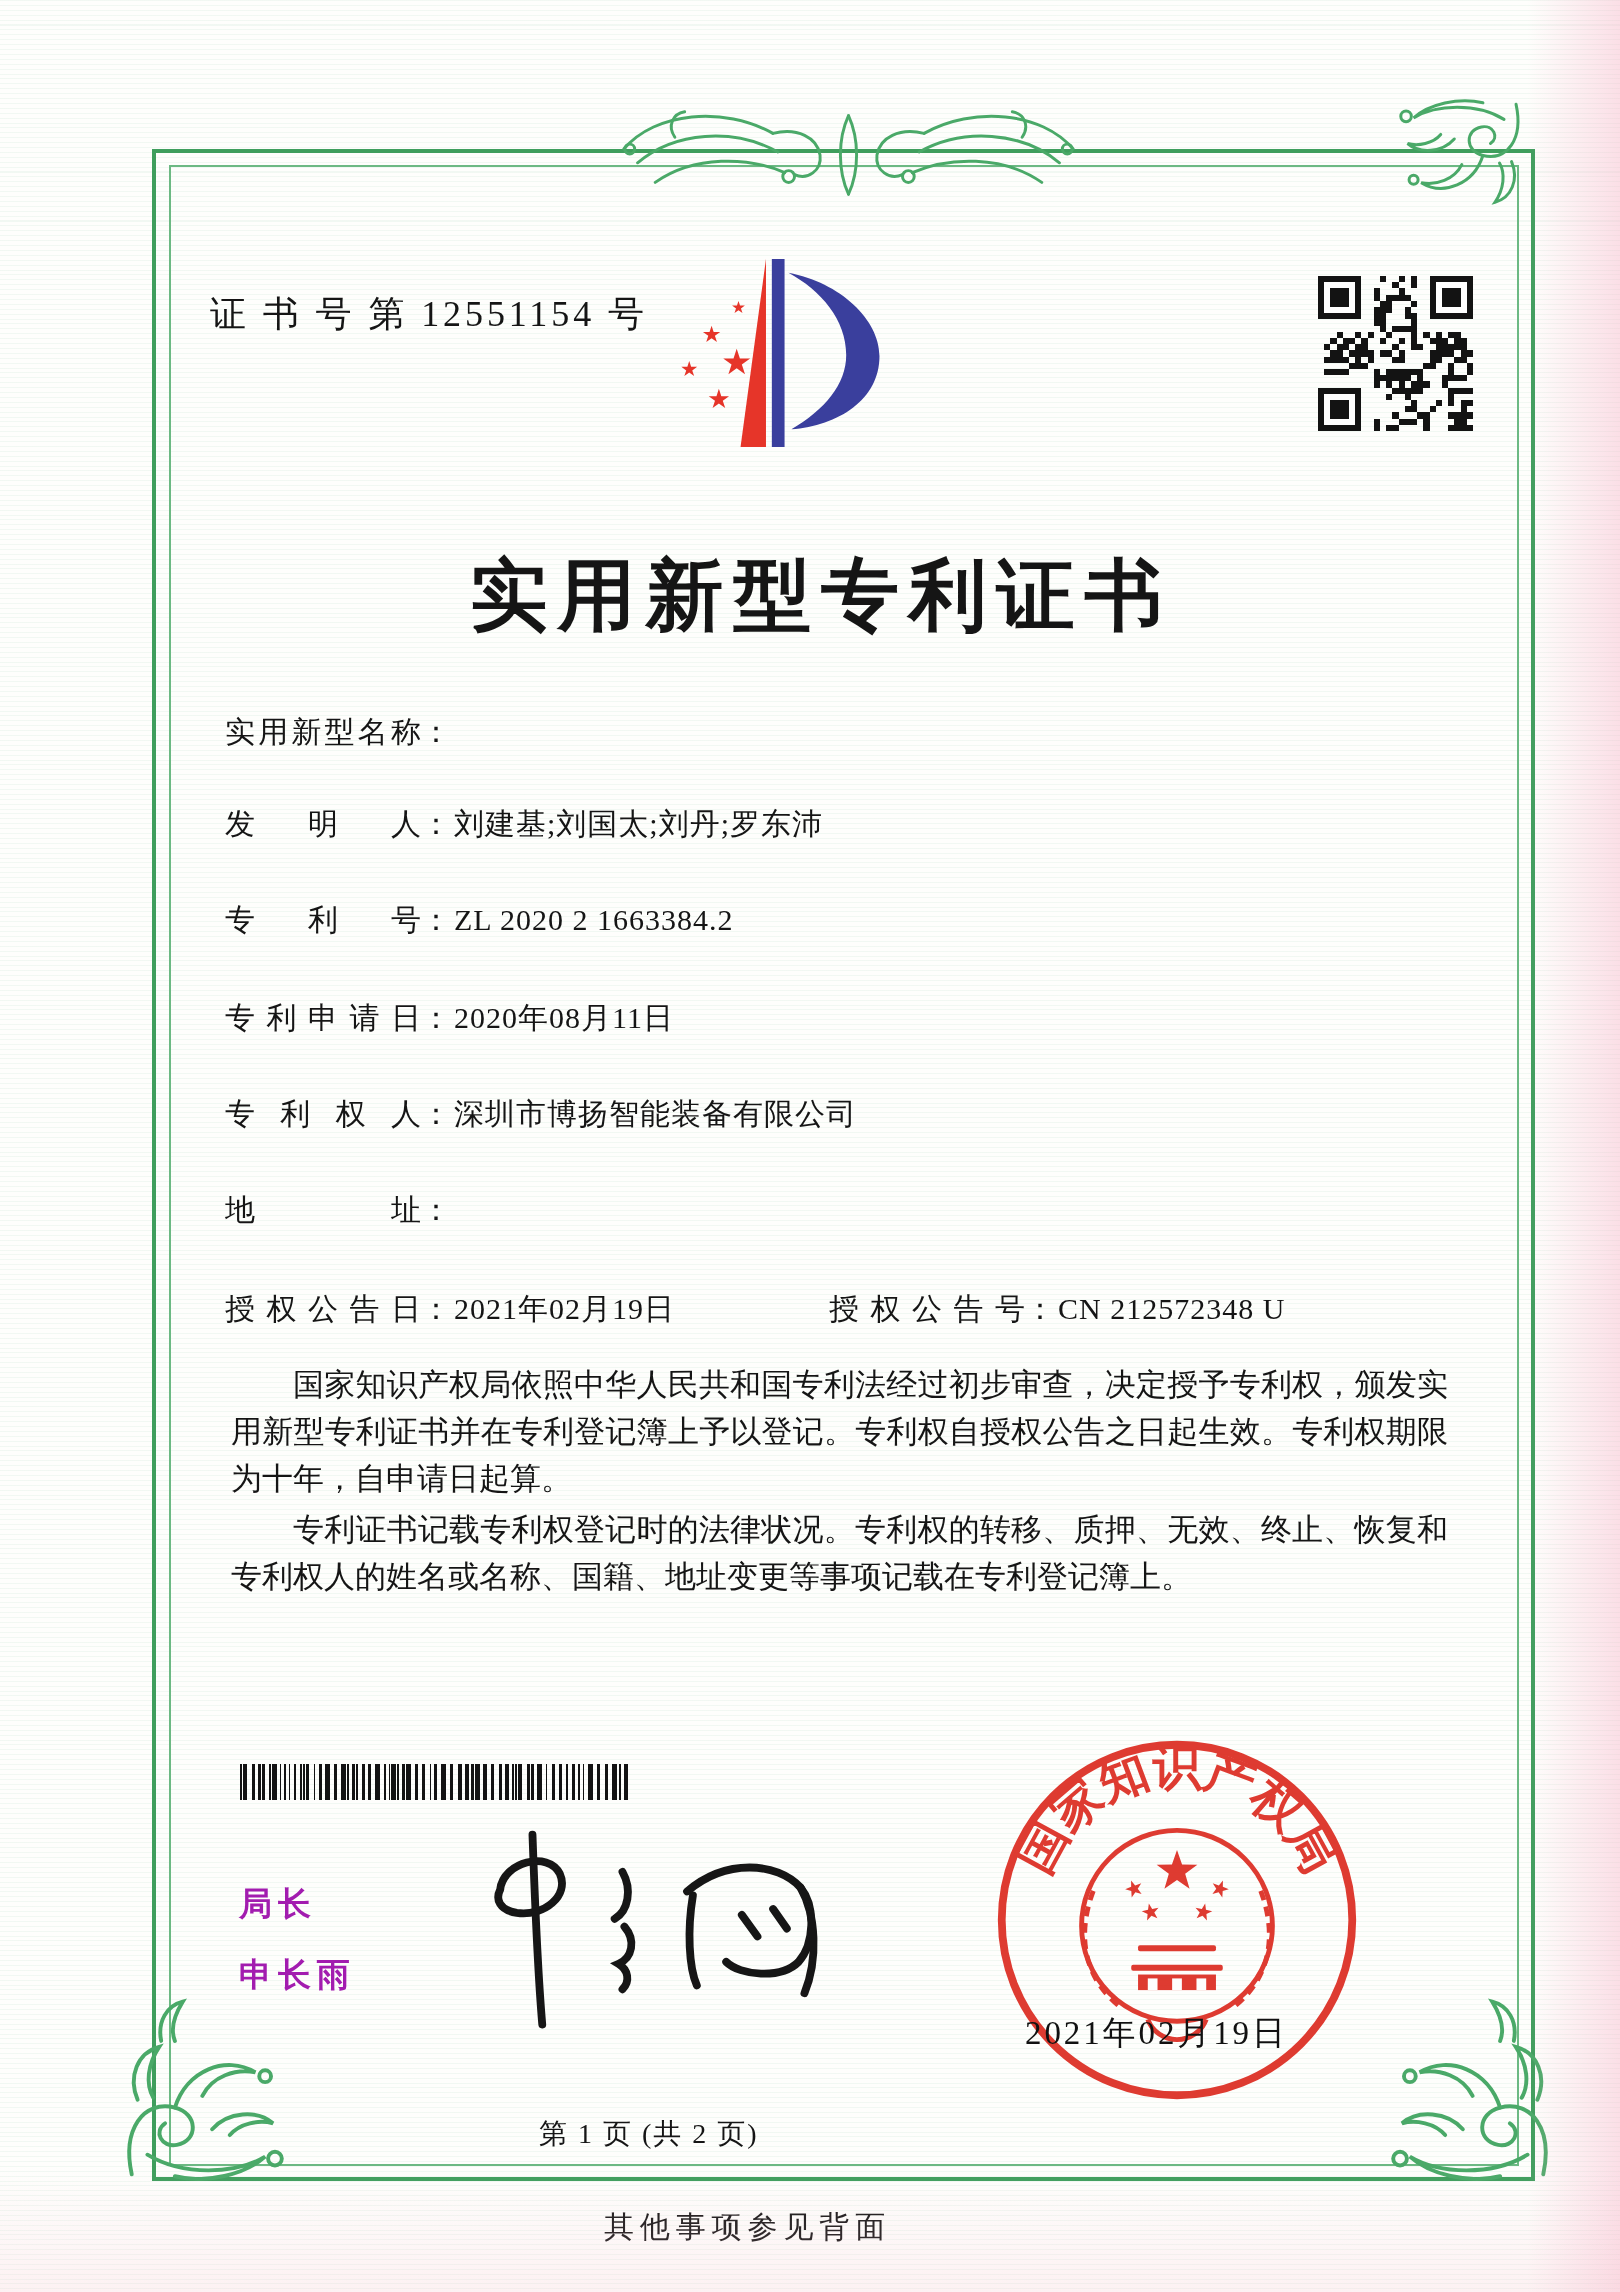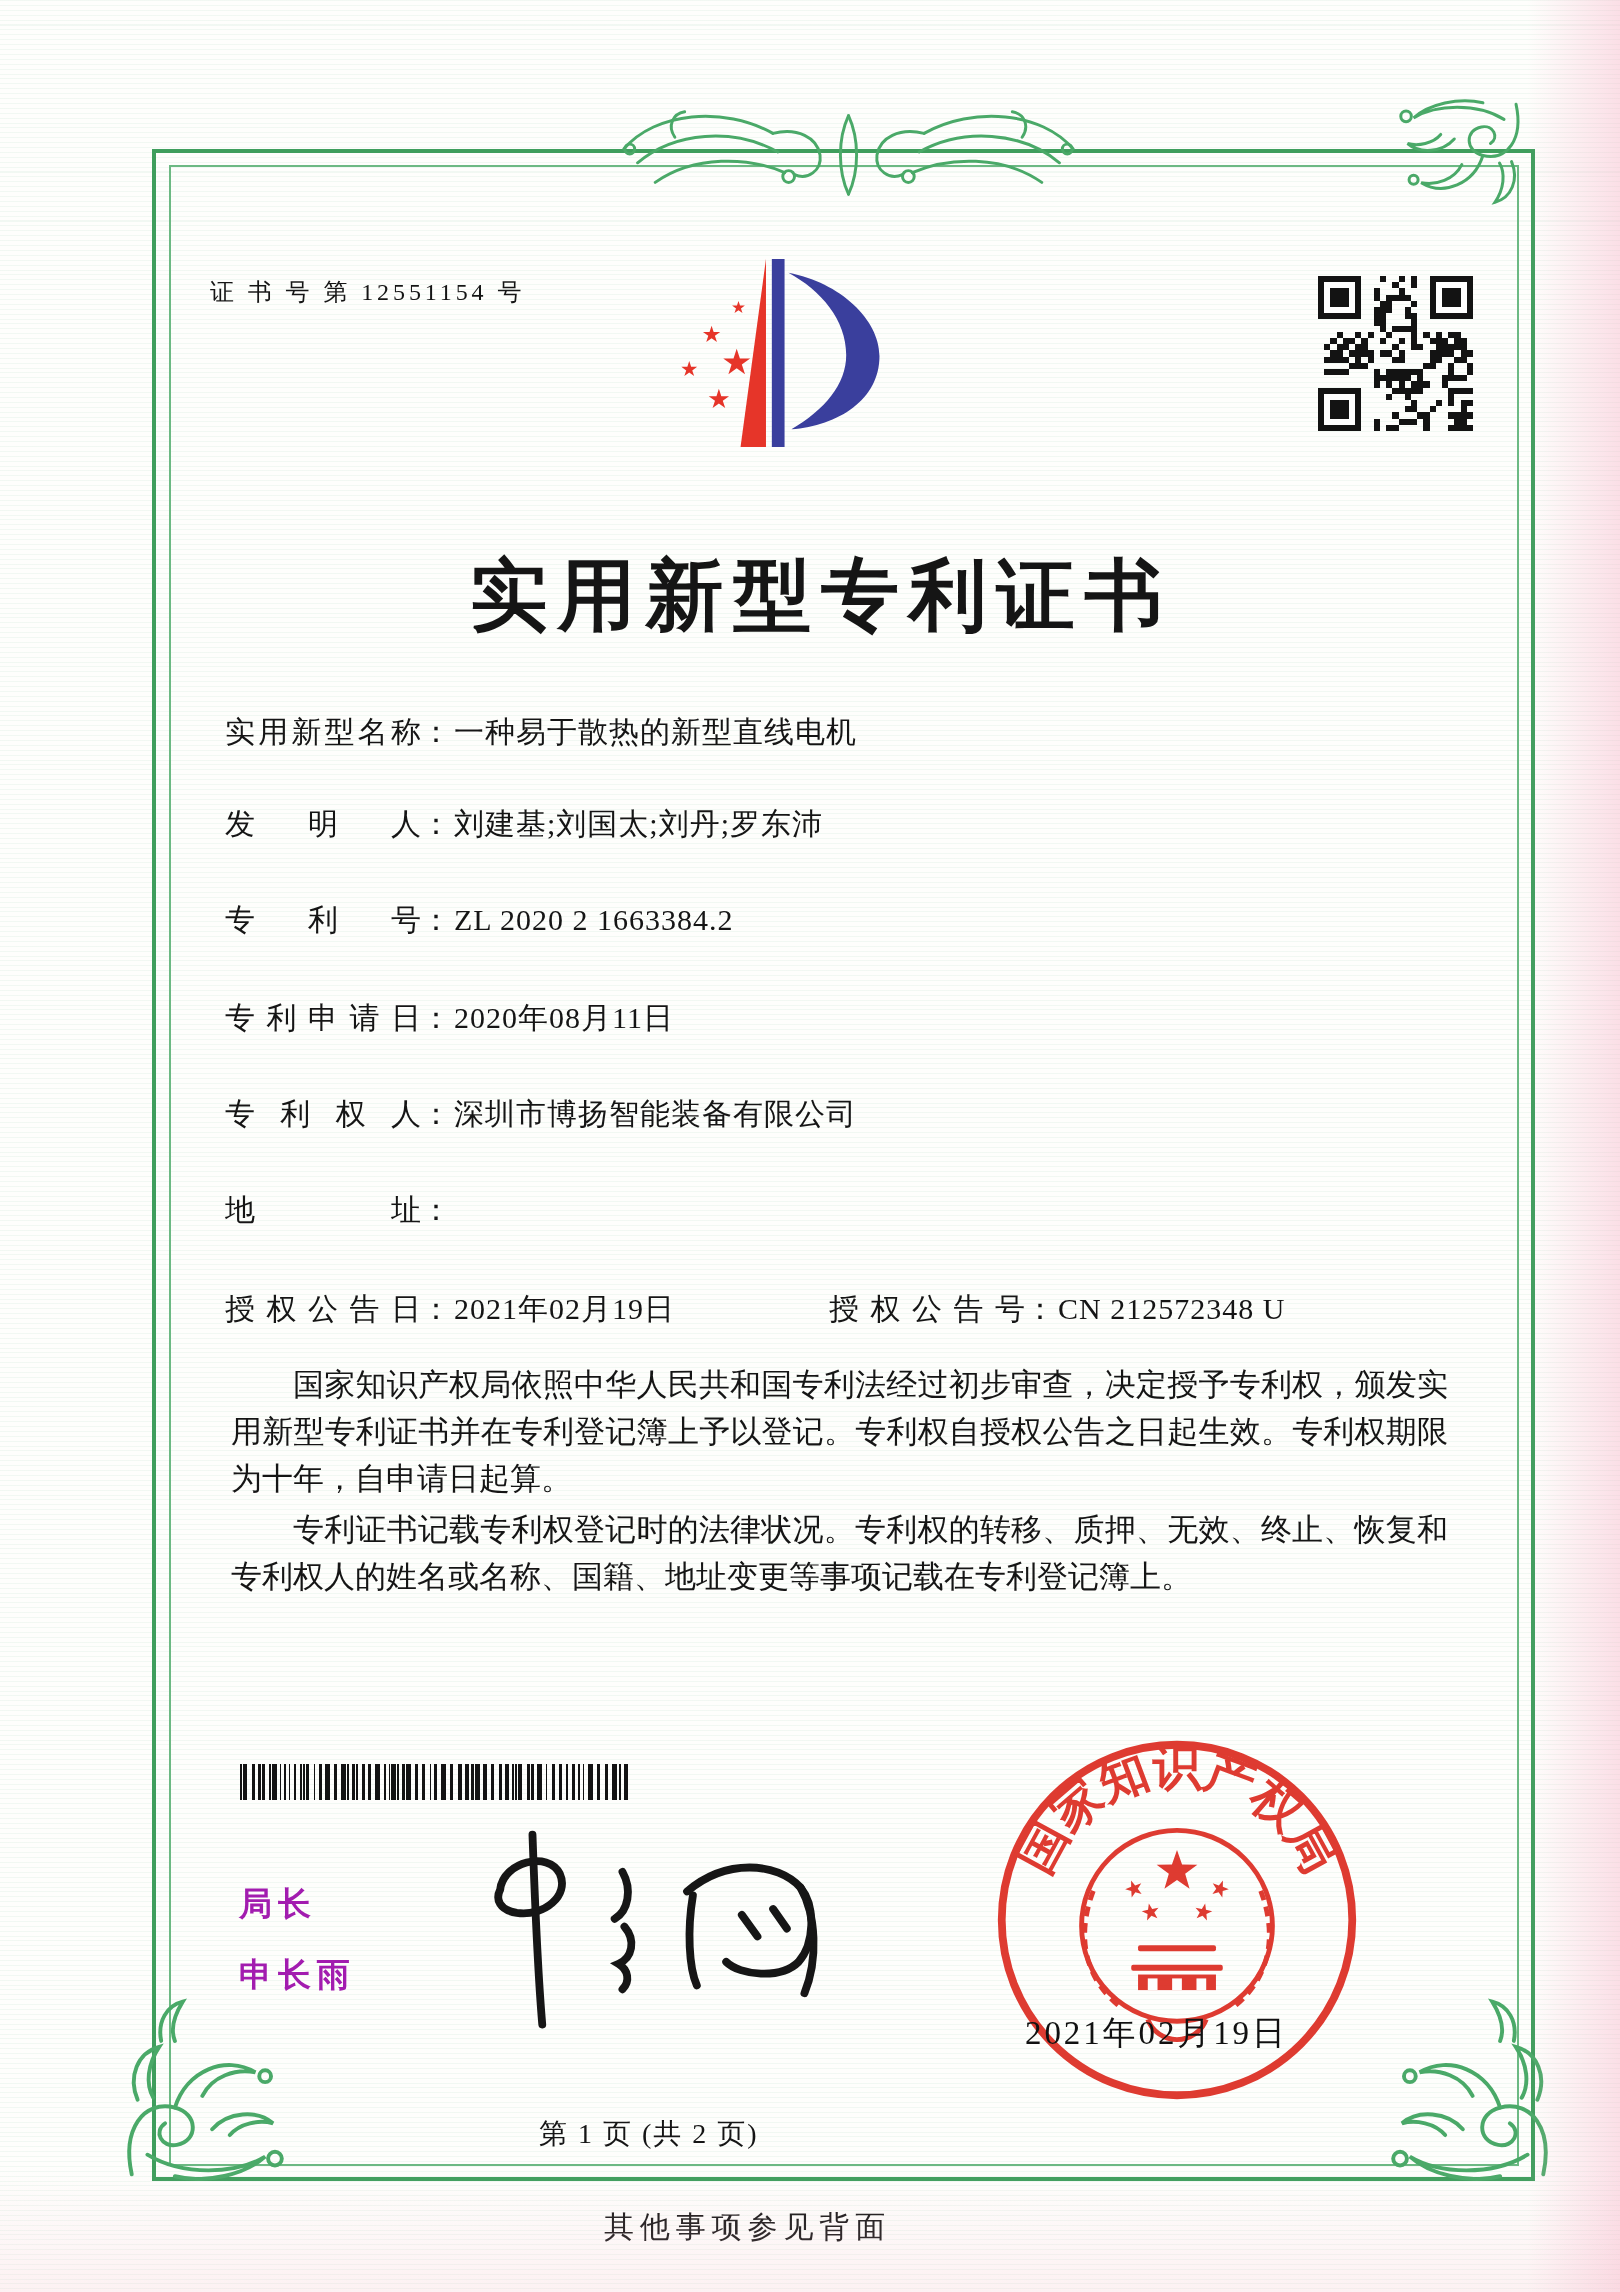--- a/index.html
+++ b/index.html
@@ -22,21 +22,21 @@
     background:linear-gradient(180deg, rgba(255,255,255,0), rgba(248,196,210,0.22)); pointer-events:none;}
 
   
   .frame-outer{position:absolute; left:152px; top:149px; width:1375px; height:2024px;
     border:4.9px solid #3f9e5d;}
   .frame-inner{position:absolute; left:169px; top:165px; width:1346px; height:1997px;
     border:2px solid #6cb983;}
 
   .orn{position:absolute; pointer-events:none;}
 
-  .cert-no{position:absolute; left:210px; top:276px; font-size:24px; letter-spacing:3.9px; white-space:nowrap;}
+  .cert-no{position:absolute; left:210px; top:290px; font-size:36px; letter-spacing:3.9px; white-space:nowrap;}
 
   .logo{position:absolute; left:674px; top:253px; width:227px; height:201px;}
   .logo .star{position:absolute; color:#e63529; line-height:1;}
 
   .qr{position:absolute; left:1318px; top:276px; width:155px; height:155px;}
 
   .title{position:absolute; left:225px; top:529px; width:1192px; text-align:center;
     font-size:78px; font-weight:bold; letter-spacing:9.8px; white-space:nowrap;margin-top:15px;}
 
   .frow{position:absolute; left:225px; width:1245px; font-size:30px; line-height:43px; display:flex;}
@@ -343,21 +343,20 @@
         <rect fill="#fff" x="1" y="19" width="5" height="5"></rect>
         <rect x="2" y="20" width="3" height="3"></rect>
       </g>
     </svg>
 
   <div class="title">实用新型专利证书</div>
 
   <div class="frow" style="top:710px">
     <span class="flabel"><i>实用新型名称</i></span>
       <span class="fcolon">：</span>
-    <span class="fvalue">一种易于散热的新型直线电机</span>
   </div>
   <div class="frow" style="top:802px">
     <span class="flabel"><i>发明人</i></span>
       <span class="fcolon">：</span>
     <span class="fvalue">刘建基;刘国太;刘丹;罗东沛</span>
   </div>
   <div class="frow" style="top:898px">
     <span class="flabel"><i>专利号</i></span>
       <span class="fcolon">：</span>
     <span class="fvalue">ZL 2020 2 1663384.2</span>

